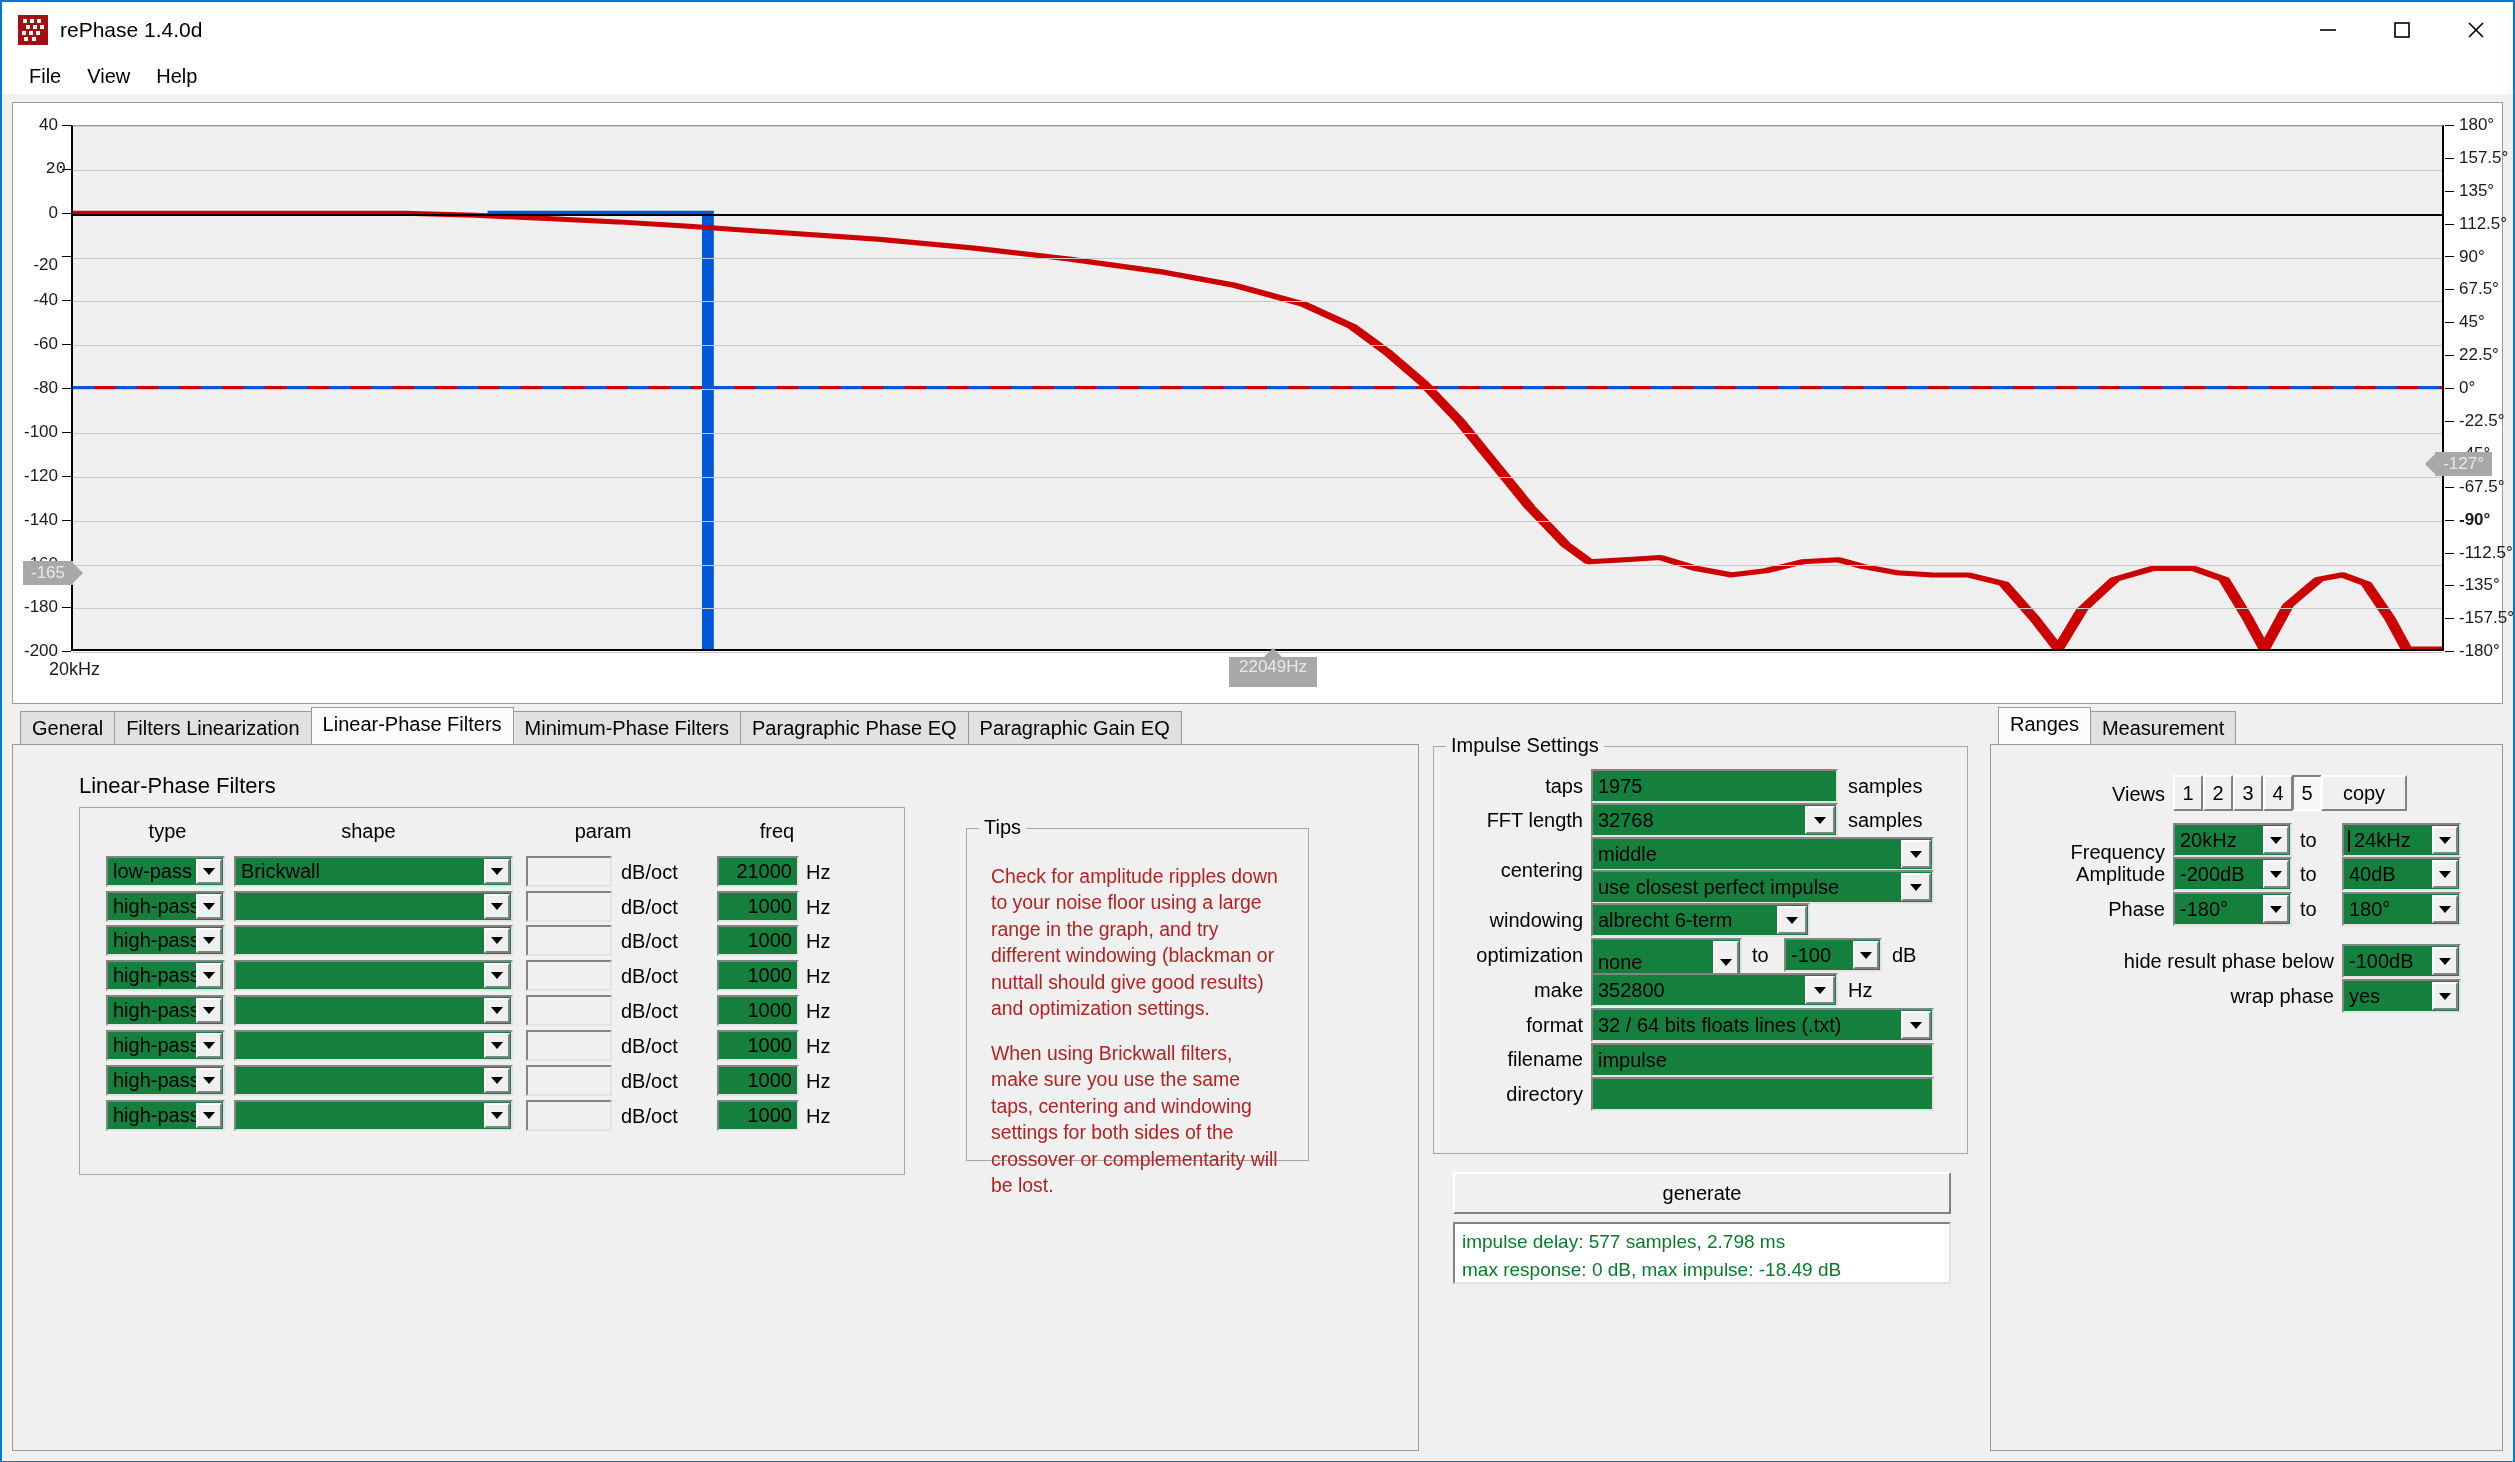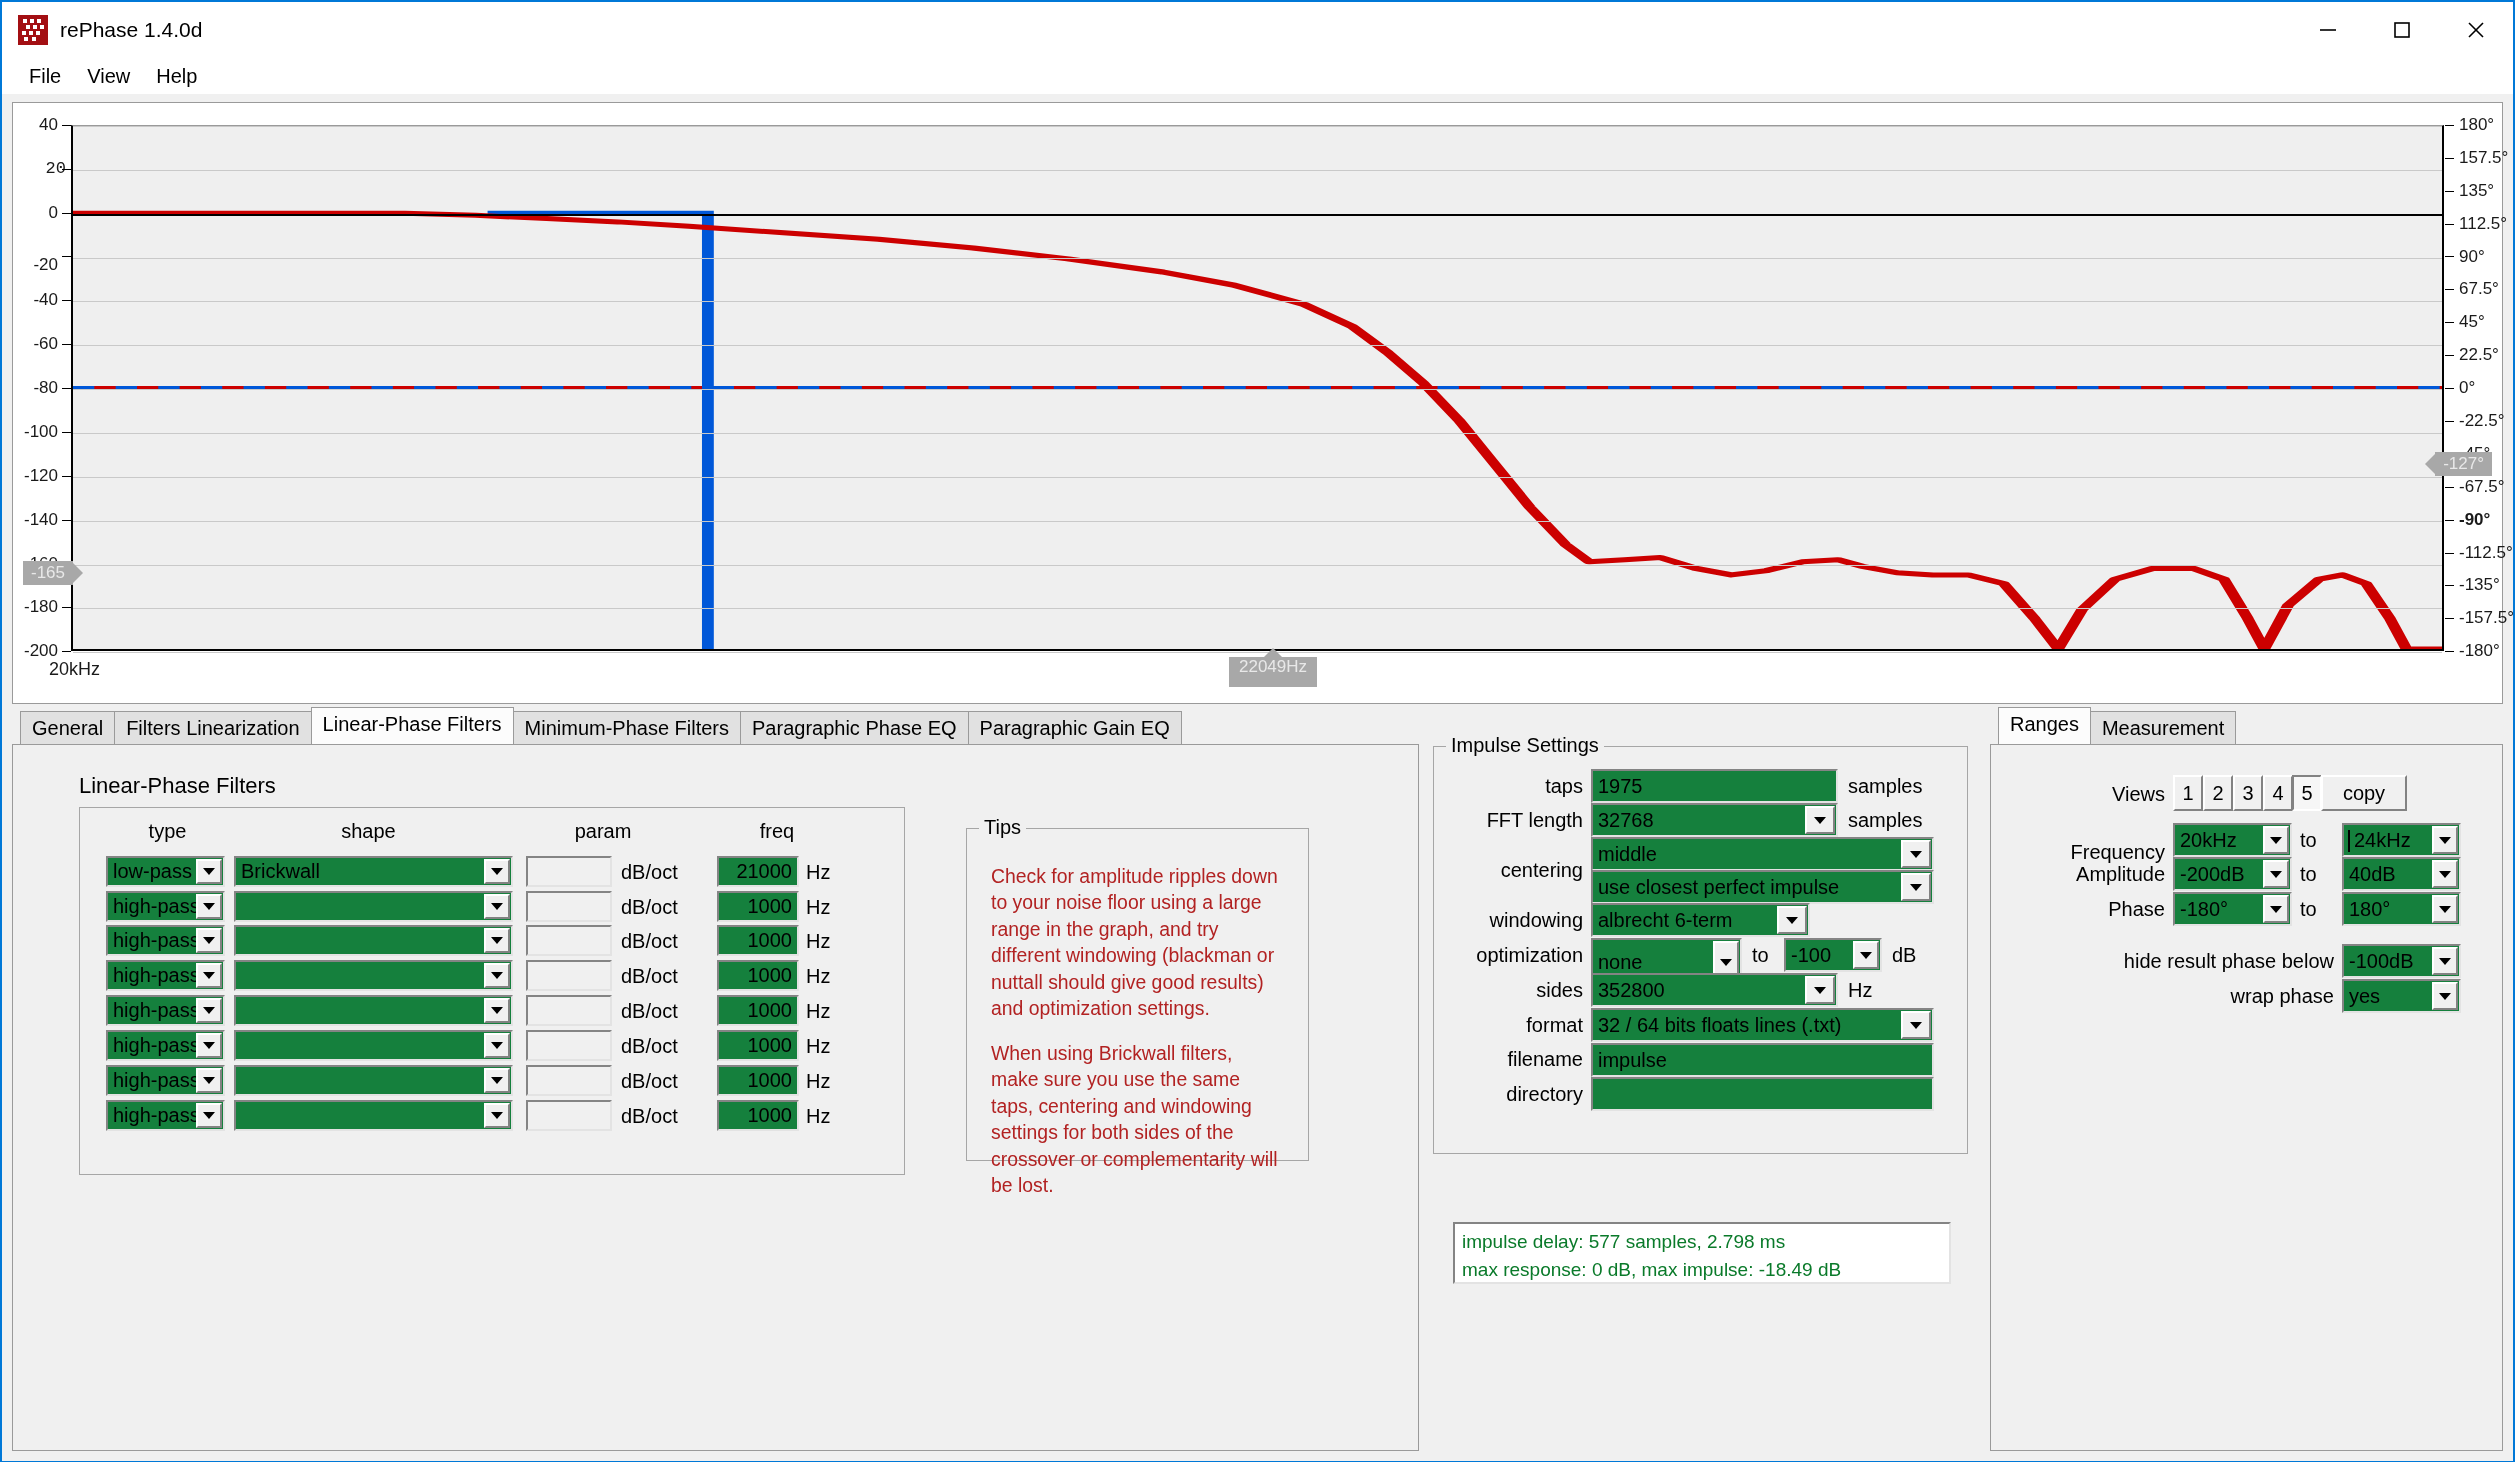--- a/index.html
+++ b/index.html
@@ -518,21 +518,21 @@
           </div>
           <div class="lbl" style="left:318px;top:197px">to</div>
           <div class="combo sm" style="left:350px;top:191px;width:98px;height:34px">
             <span class="val">-100</span>
             <span class="arrow">
                 <i class="tri"></i>
               </span>
           </div>
           <div class="lbl" style="left:458px;top:197px">dB</div>
 
-          <div class="lbl r" style="left:0px;top:232px;width:149px">sides</div>
+          <div class="lbl r" style="left:0px;top:232px;width:149px">make</div>
           <div class="combo" style="left:157px;top:226px;width:247px;height:34px">
             <span class="val">352800</span>
             <span class="arrow">
                 <i class="tri"></i>
               </span>
           </div>
           <div class="lbl" style="left:414px;top:232px">Hz</div>
 
           <div class="lbl r" style="left:0px;top:267px;width:149px">format</div>
           <div class="combo" style="left:157px;top:261px;width:343px;height:34px">
@@ -542,20 +542,21 @@
               </span>
           </div>
 
           <div class="lbl r" style="left:0px;top:301px;width:149px">filename</div>
           <div class="tfield" style="left:157px;top:296px;width:343px;height:34px">impulse</div>
 
           <div class="lbl r" style="left:0px;top:336px;width:149px">directory</div>
           <div class="tfield" style="left:157px;top:330px;width:343px;height:34px"></div>
         </div>
 
+        <div class="btn" style="left:24px;top:428px;width:498px;height:42px">generate</div>
 
         <div class="status" style="left:24px;top:478px;width:498px;height:62px">
           <div>impulse delay: 577 samples, 2.798 ms</div>
           <div>max response: 0 dB, max impulse: -18.49 dB</div>
         </div>
       </div>
     </div>
 
     <div class="col-right">
       <div class="tabstrip" id="right-tabs">

